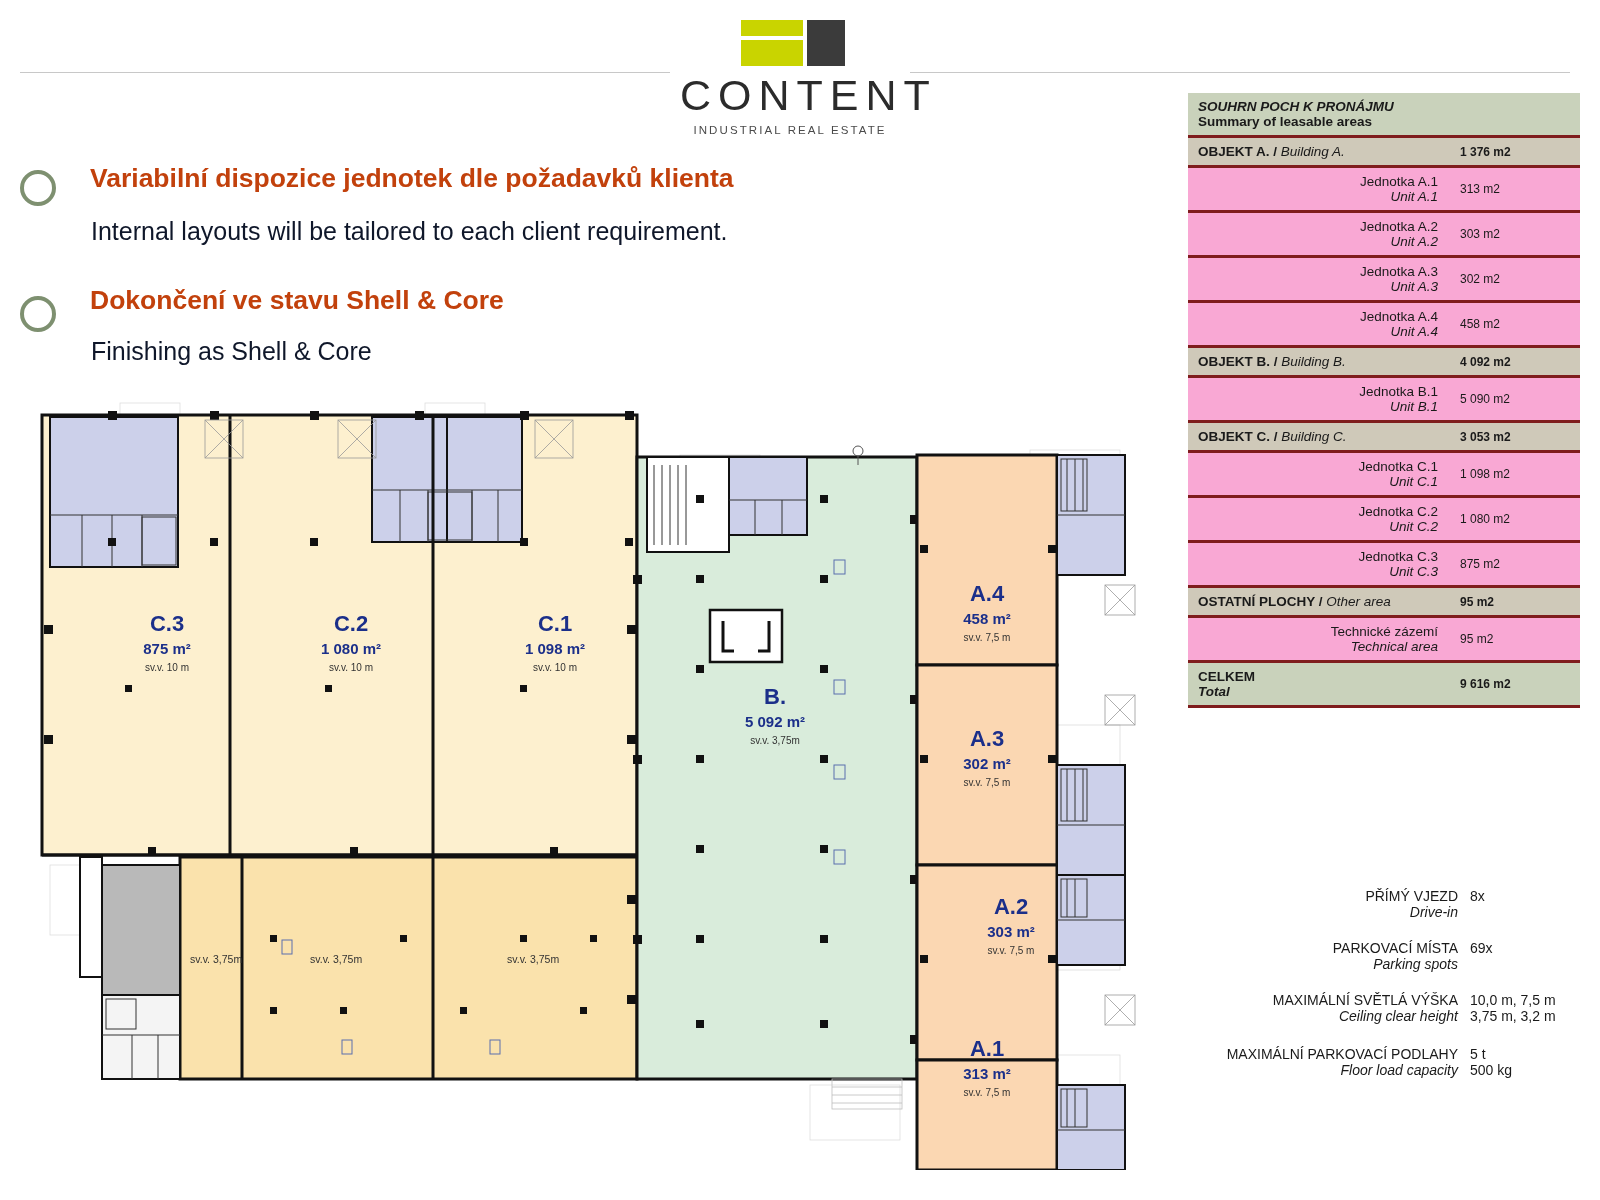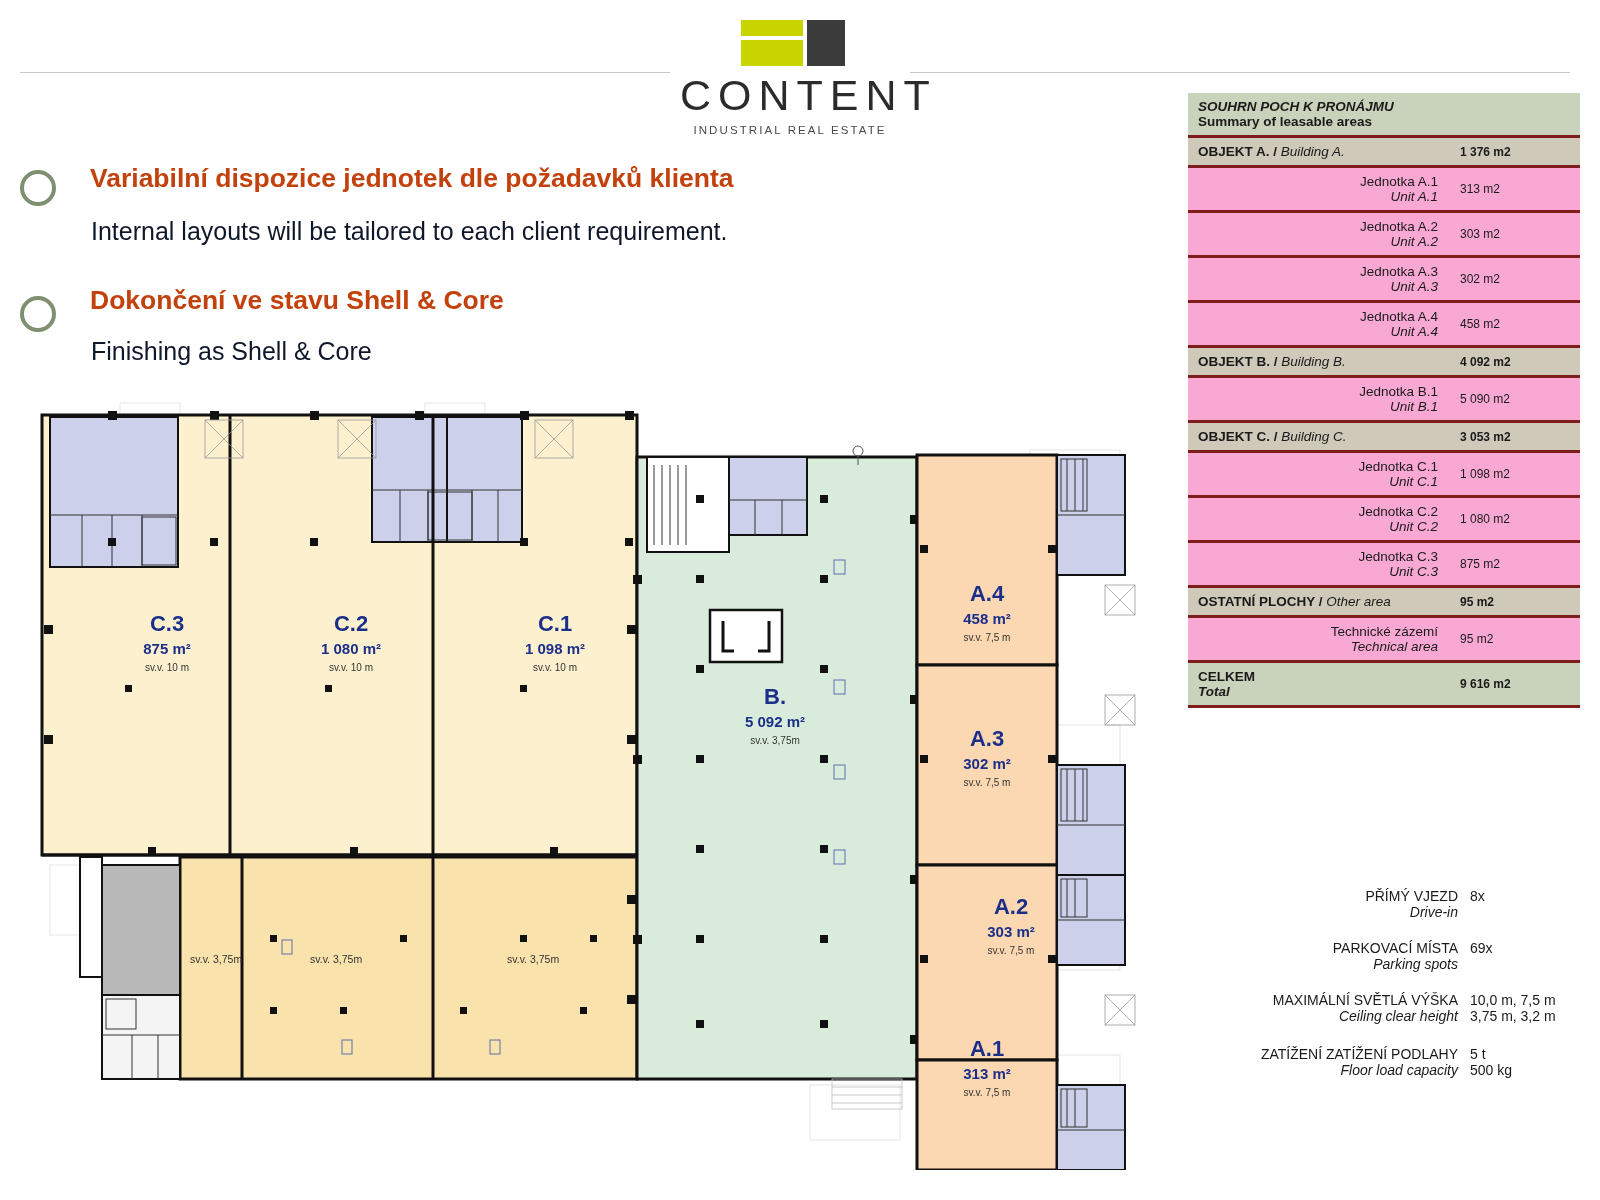--- a/index.html
+++ b/index.html
@@ -604,21 +604,21 @@
       <span class="cz">MAXIMÁLNÍ SVĚTLÁ VÝŠKA</span>
       <span class="en">Ceiling clear height</span>
     </div>
     <div class="svalue">
       <span class="cz">10,0 m, 7,5 m</span>
       <span class="cz">3,75 m,  3,2 m</span>
     </div>
   </div>
   <div class="srow" style="margin-top:22px;">
     <div class="slabel">
-      <span class="cz">ZATÍŽENÍ ZATÍŽENÍ PODLAHY</span>
+      <span class="cz">MAXIMÁLNÍ PARKOVACÍ PODLAHY</span>
       <span class="en">Floor load capacity</span>
     </div>
     <div class="svalue">
       <span class="cz">5 t</span>
       <span class="cz">500 kg</span>
     </div>
   </div>
 </div>
 
 </body></html>

